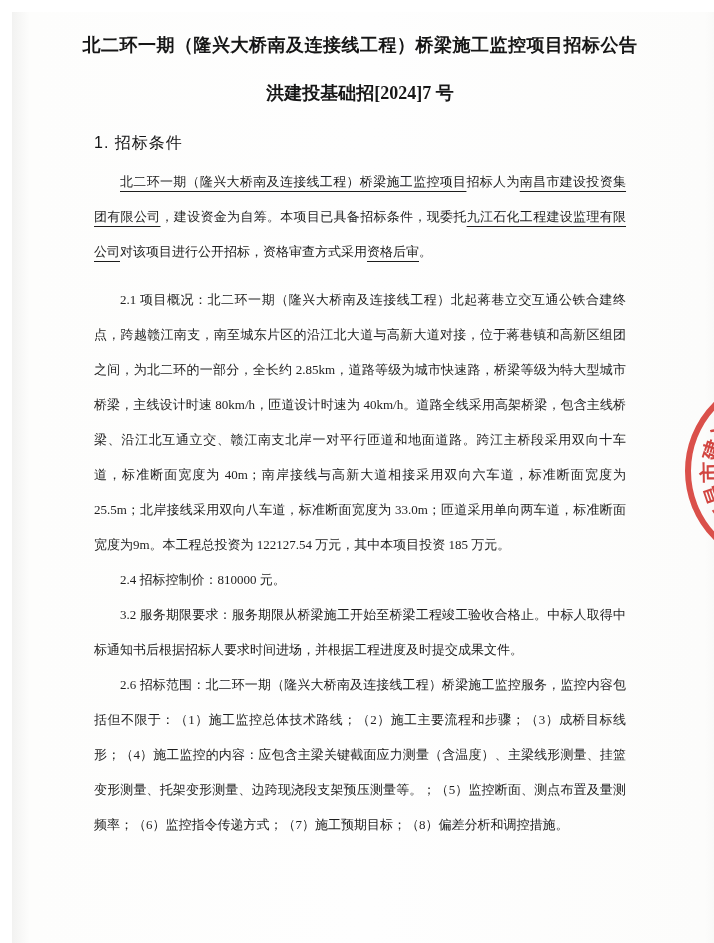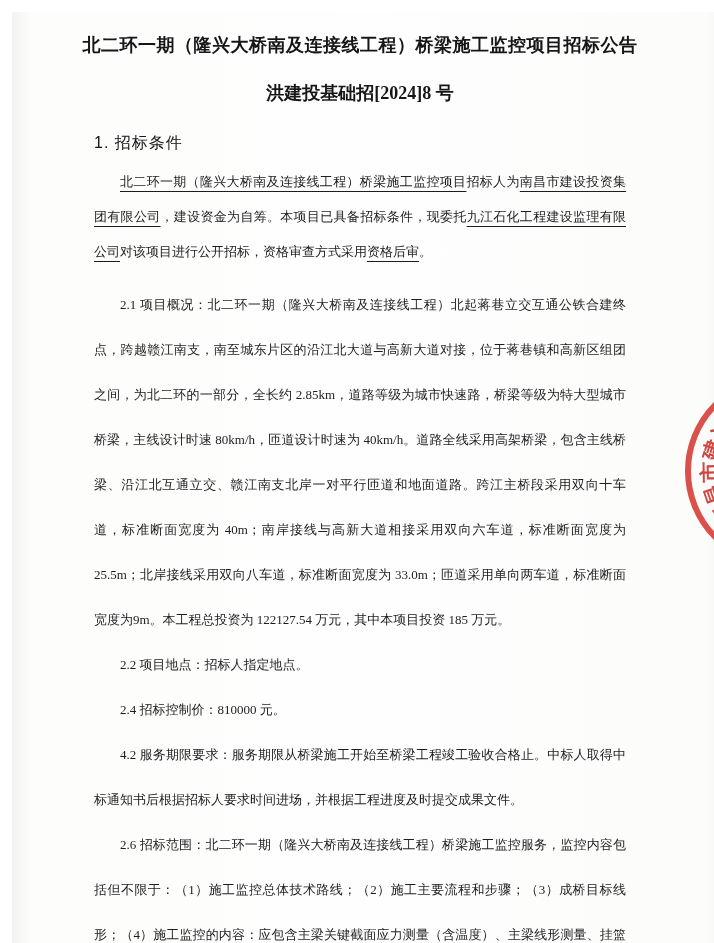--- a/index.html
+++ b/index.html
@@ -40,21 +40,21 @@
   }
   .sec-heading.second{margin-top:11px;}
   p.body-para{
     margin:0;
     font-size:13px;
     text-align:justify;
     text-indent:2em;
     color:#1d1d1d;
   }
   p.cond{line-height:35px;margin-top:10px;}
-  p.item{line-height:45px;}
+  p.item{line-height:35px;}
   p.item.first{margin-top:13px;}
   .u{
     text-decoration:underline;
     text-underline-offset:5px;
     text-decoration-thickness:1px;
   }
   
   .stamp{
     position:absolute;
     left:673px;top:362px;
@@ -85,33 +85,32 @@
   .stamp-char.c3{left:29px;top:120px;transform:translate(-50%,-50%) rotate(-109deg);}
   .stamp-char.c4{left:39px;top:140px;transform:translate(-50%,-50%) rotate(-127deg);}
 </style>
 </head>
 <body>
 
 <div class="page">
 
   <h1 class="doc-title">北二环一期（隆兴大桥南及连接线工程）桥梁施工监控项目招标公告</h1>
 
-  <h2 class="doc-number">洪建投基础招[2024]8 号</h2>
+  <h2 class="doc-number">洪建投基础招[2024]7 号</h2>
 
   <h3 class="sec-heading">1. 招标条件</h3>
 
   <p class="body-para cond">
     <span class="u">北二环一期（隆兴大桥南及连接线工程）桥梁施工监控项目</span><span>招标人为</span><span class="u">南昌市建设投资集团有限公司</span><span>，建设资金为自筹。本项目已具备招标条件，现委托</span><span class="u">九江石化工程建设监理有限公司</span><span>对该项目进行公开招标，资格审查方式采用</span><span class="u">资格后审</span><span>。</span>
   </p>
 
 
   <p class="body-para item first">2.1 项目概况：北二环一期（隆兴大桥南及连接线工程）北起蒋巷立交互通公铁合建终点，跨越赣江南支，南至城东片区的沿江北大道与高新大道对接，位于蒋巷镇和高新区组团之间，为北二环的一部分，全长约 2.85km，道路等级为城市快速路，桥梁等级为特大型城市桥梁，主线设计时速 80km/h，匝道设计时速为 40km/h。道路全线采用高架桥梁，包含主线桥梁、沿江北互通立交、赣江南支北岸一对平行匝道和地面道路。跨江主桥段采用双向十车道，标准断面宽度为 40m；南岸接线与高新大道相接采用双向六车道，标准断面宽度为 25.5m；北岸接线采用双向八车道，标准断面宽度为 33.0m；匝道采用单向两车道，标准断面宽度为9m。本工程总投资为 122127.54 万元，其中本项目投资 185 万元。</p>
-  <p class="body-para item">2.2 项目地点：招标人指定地点。</p>
   <p class="body-para item">2.4 招标控制价：810000 元。</p>
-  <p class="body-para item">4.2 服务期限要求：服务期限从桥梁施工开始至桥梁工程竣工验收合格止。中标人取得中标通知书后根据招标人要求时间进场，并根据工程进度及时提交成果文件。</p>
+  <p class="body-para item">3.2 服务期限要求：服务期限从桥梁施工开始至桥梁工程竣工验收合格止。中标人取得中标通知书后根据招标人要求时间进场，并根据工程进度及时提交成果文件。</p>
   <p class="body-para item">2.6 招标范围：北二环一期（隆兴大桥南及连接线工程）桥梁施工监控服务，监控内容包括但不限于：（1）施工监控总体技术路线；（2）施工主要流程和步骤；（3）成桥目标线形；（4）施工监控的内容：应包含主梁关键截面应力测量（含温度）、主梁线形测量、挂篮变形测量、托架变形测量、边跨现浇段支架预压测量等。；（5）监控断面、测点布置及量测频率；（6）监控指令传递方式；（7）施工预期目标；（8）偏差分析和调控措施。</p>
 
   <div class="stamp">
     <div class="stamp-ring"></div>
     <span class="stamp-char c0">设</span>
     <span class="stamp-char c1">建</span>
     <span class="stamp-char c2">市</span>
     <span class="stamp-char c3">昌</span>
     <span class="stamp-char c4">南</span>
   </div>

